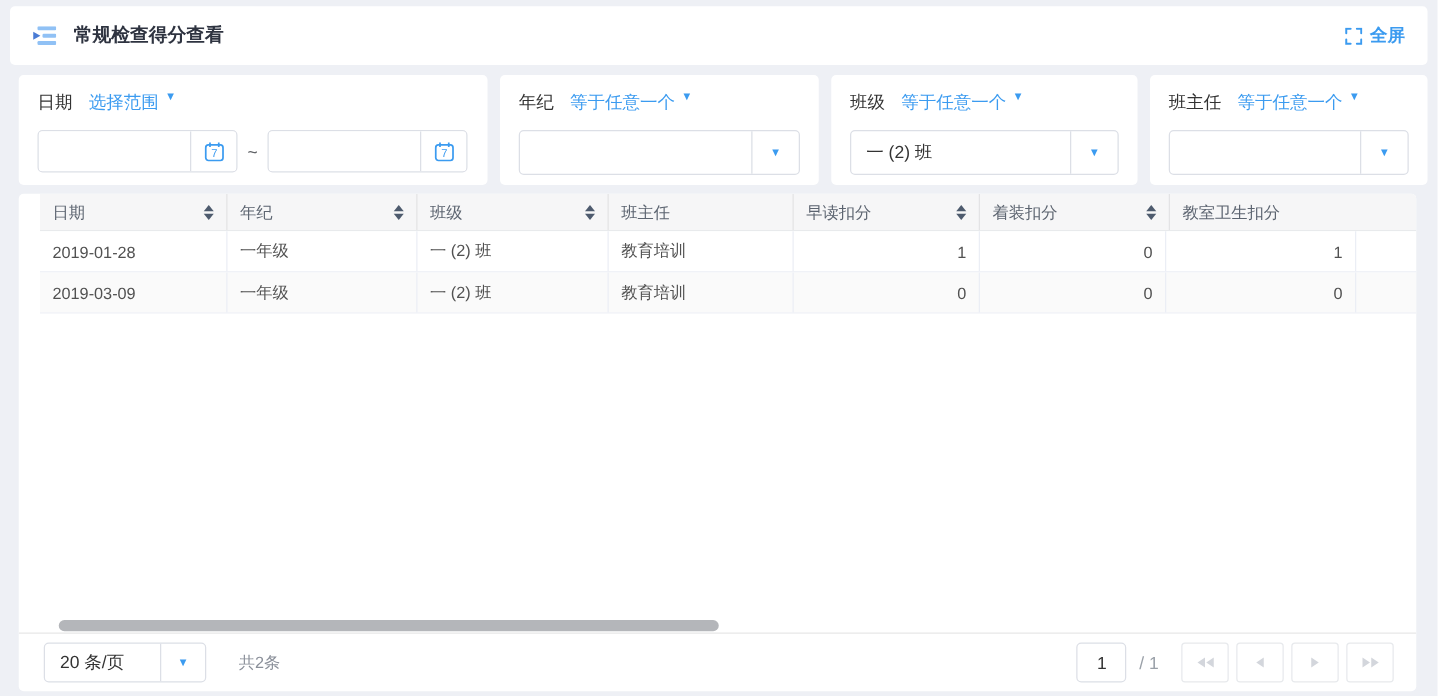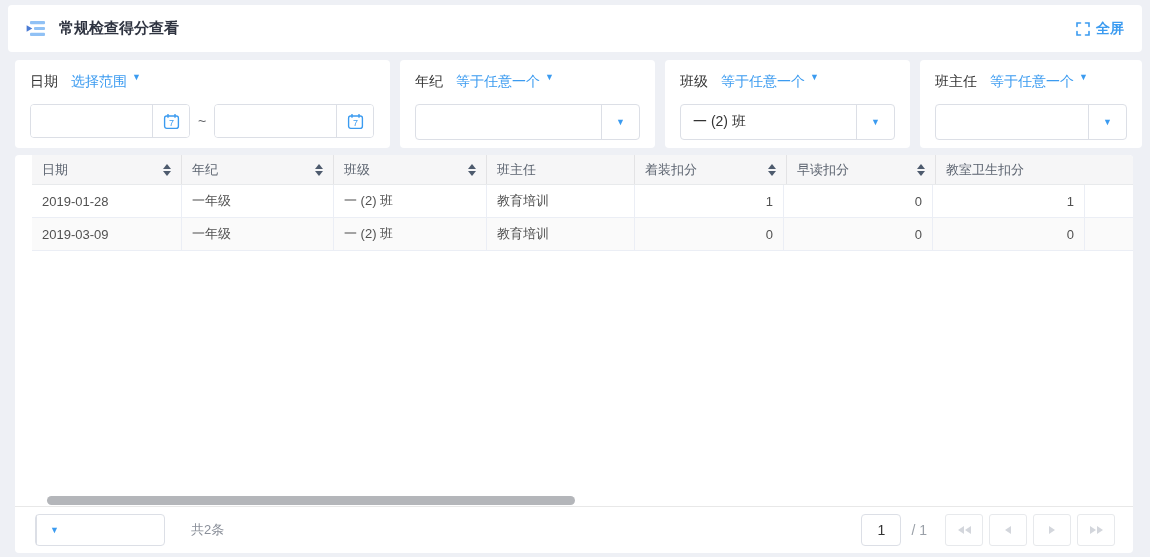--- a/index.html
+++ b/index.html
@@ -212,29 +212,29 @@
         <div class="th c2">
           <span>班级</span>
           <span class="sort">
               <i class="up"></i>
               <i class="dn"></i>
             </span>
         </div>
         <div class="th c3">
           <span>班主任</span>
         </div>
+        <div class="th c5">
+          <span>早读扣分</span>
+          <span class="sort">
+              <i class="up"></i>
+              <i class="dn"></i>
+            </span>
+        </div>
         <div class="th c6">
           <span>着装扣分</span>
-          <span class="sort">
-              <i class="up"></i>
-              <i class="dn"></i>
-            </span>
-        </div>
-        <div class="th c5">
-          <span>早读扣分</span>
           <span class="sort">
               <i class="up"></i>
               <i class="dn"></i>
             </span>
         </div>
         <div class="th c7">
           <span>教室卫生扣分</span>
         </div>
       </div>
 
@@ -263,20 +263,21 @@
   </div>
 
   <div class="tbl-empty"></div>
 
   <div class="hscroll">
     <div class="hthumb"></div>
   </div>
 
   <div class="foot">
     <div class="psize">
+      <span class="val">20 条/页</span>
       <span class="arr">
           <span class="caret">▼</span>
         </span>
     </div>
     <span class="total">共2条</span>
     <span class="spacer"></span>
     <input class="pginput" value="1" style="">
     <span class="pgtotal">/ 1</span>
     <span class="navbtn dbl">
       <span class="tri l"></span>

